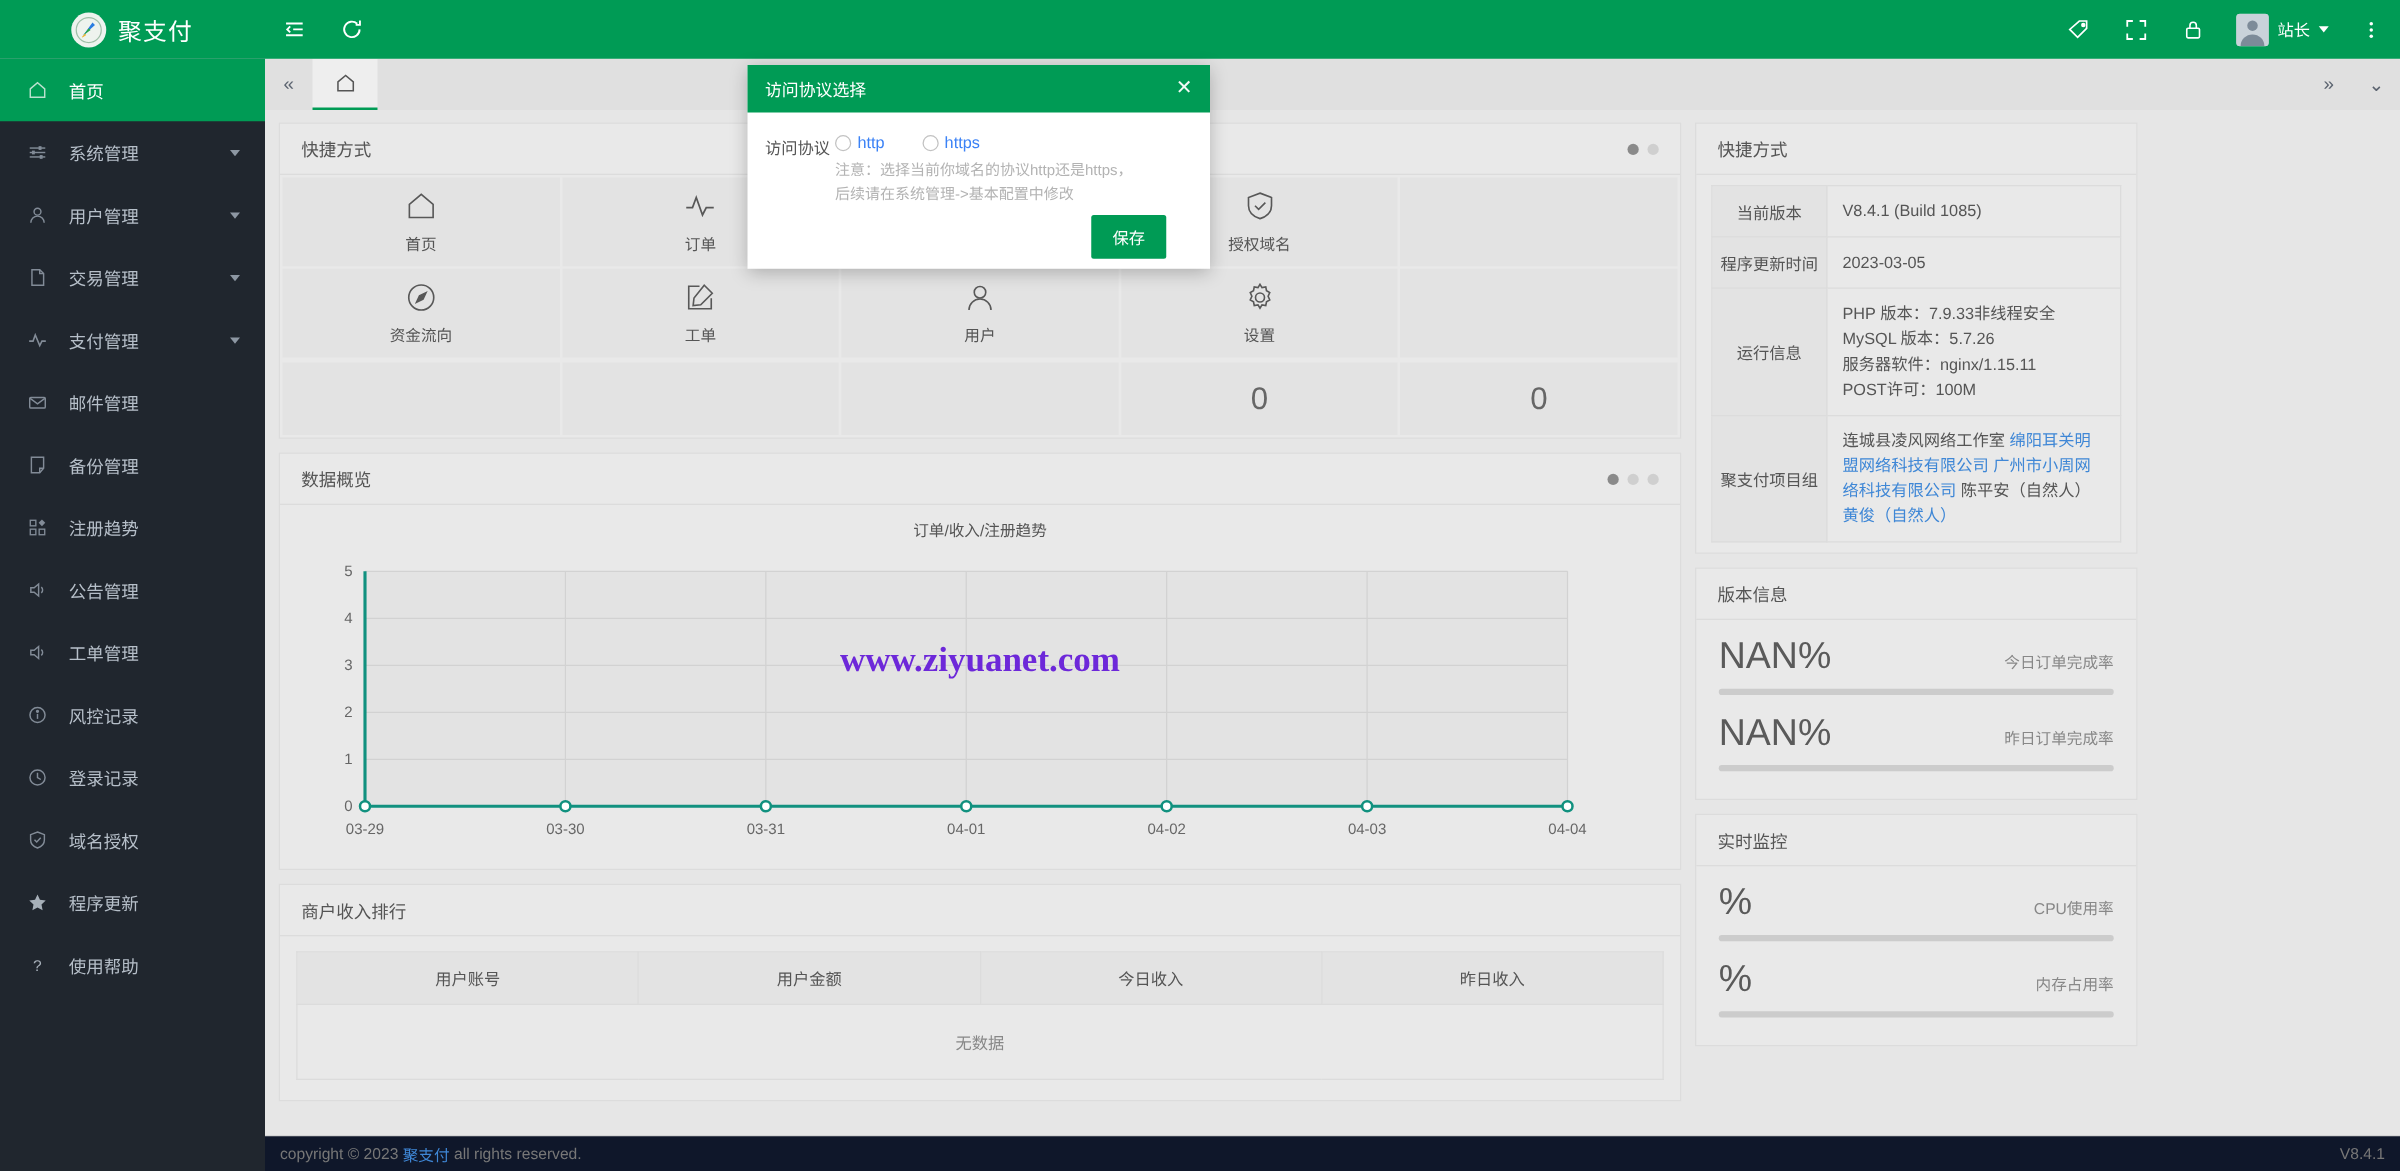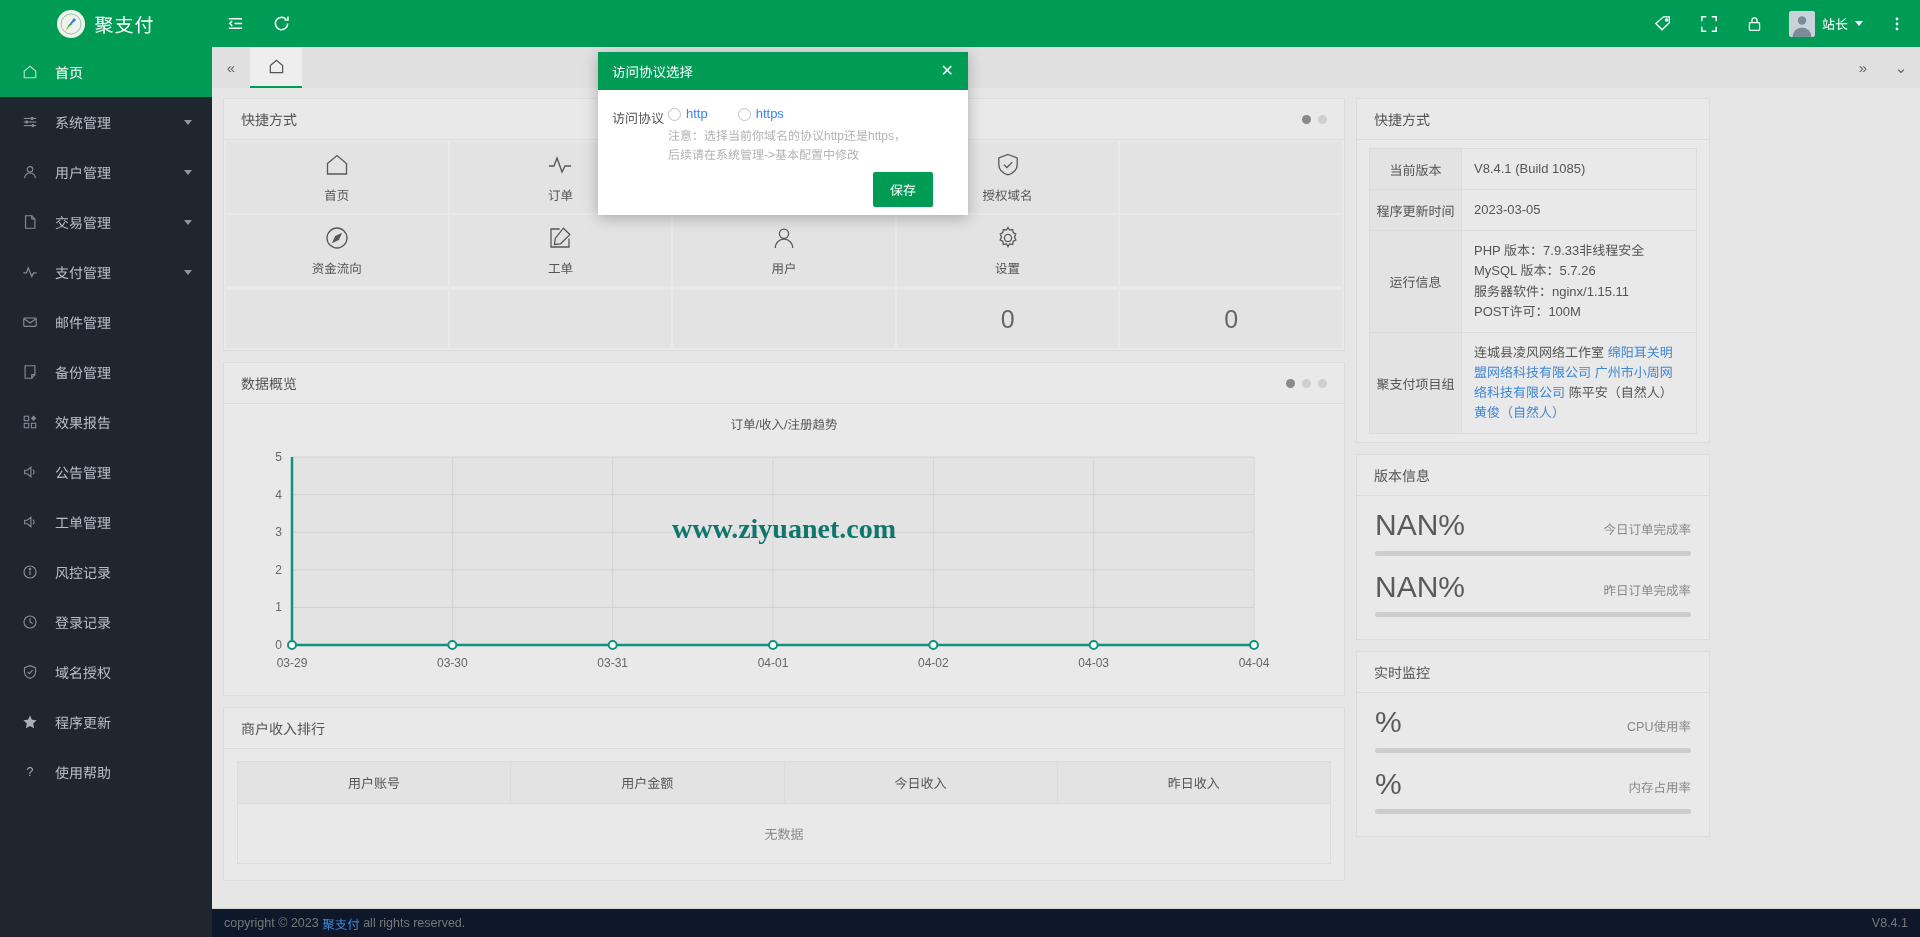--- a/index.html
+++ b/index.html
@@ -104,21 +104,21 @@
   .stat-cell {
     height:58px; background:#e3e3e3; display:flex; align-items:center; justify-content:center;
     font-size:25px; color:#666;
   }
   
   .chart-wrap { padding:10px 0 14px 0; position:relative; height:291px; }
   .chart-title { text-align:center; font-size:12.5px; color:#555; margin-bottom:6px; }
   .plot { position:relative; width:100%; height:246px; }
   .wm {
     position:absolute; left:50%; top:74px; transform:translateX(-50%);
-    color:#0f766e; font-size:28px; font-weight:bold; white-space:nowrap; z-index:5;
+    color:#6d28d9; font-size:28px; font-weight:bold; white-space:nowrap; z-index:5;
     font-family:"Liberation Serif",serif;
   }
   
   .tbl { width:100%; border-collapse:collapse; }
   .tbl th {
     background:#e3e3e3; font-weight:normal; color:#555; font-size:13px;
     padding:11px 0; border:1px solid #dcdcdc; text-align:center;
   }
   .tbl td {
     padding:20px 0; text-align:center; color:#888; font-size:13px;
@@ -330,21 +330,21 @@
 
   <div class="menu-item">
     <span class="menu-ico">
       <svg width="16" height="16" viewBox="0 0 18 18" stroke="#8d97a3" stroke-width="1.2" fill="none">
         <rect x="2.5" y="2.5" width="5" height="5"></rect>
           <rect x="2.5" y="10.5" width="5" height="5"></rect>
         <rect x="10.5" y="10.5" width="5" height="5"></rect>
         <path d="M13 1.8 L16 4.8 L13 7.8 L10 4.8 Z" fill="#8d97a3" stroke="none"></path>
       </svg>
     </span>
-    <span class="menu-label">效果报告</span>
+    <span class="menu-label">注册趋势</span>
   </div>
 
   <div class="menu-item">
     <span class="menu-ico">
       <svg width="16" height="16" viewBox="0 0 18 18" stroke="#8d97a3" stroke-width="1.3" fill="none">
         <path d="M3 7 H6 L10 3.6 V14.4 L6 11 H3 Z"></path>
           <path d="M12.4 6.4a3.4 3.4 0 0 1 0 5.2"></path>
       </svg>
     </span>
     <span class="menu-label">公告管理</span>

